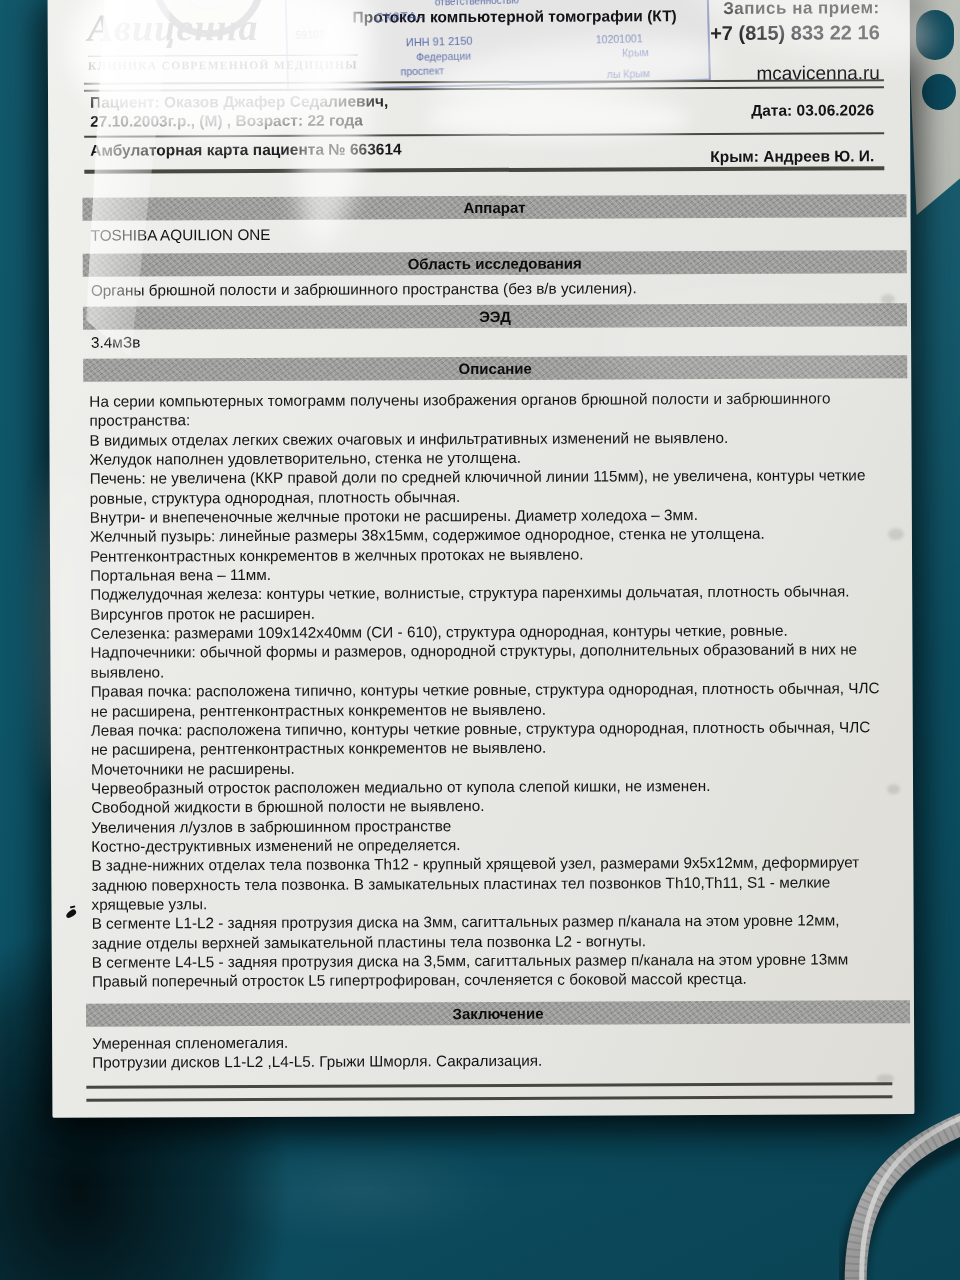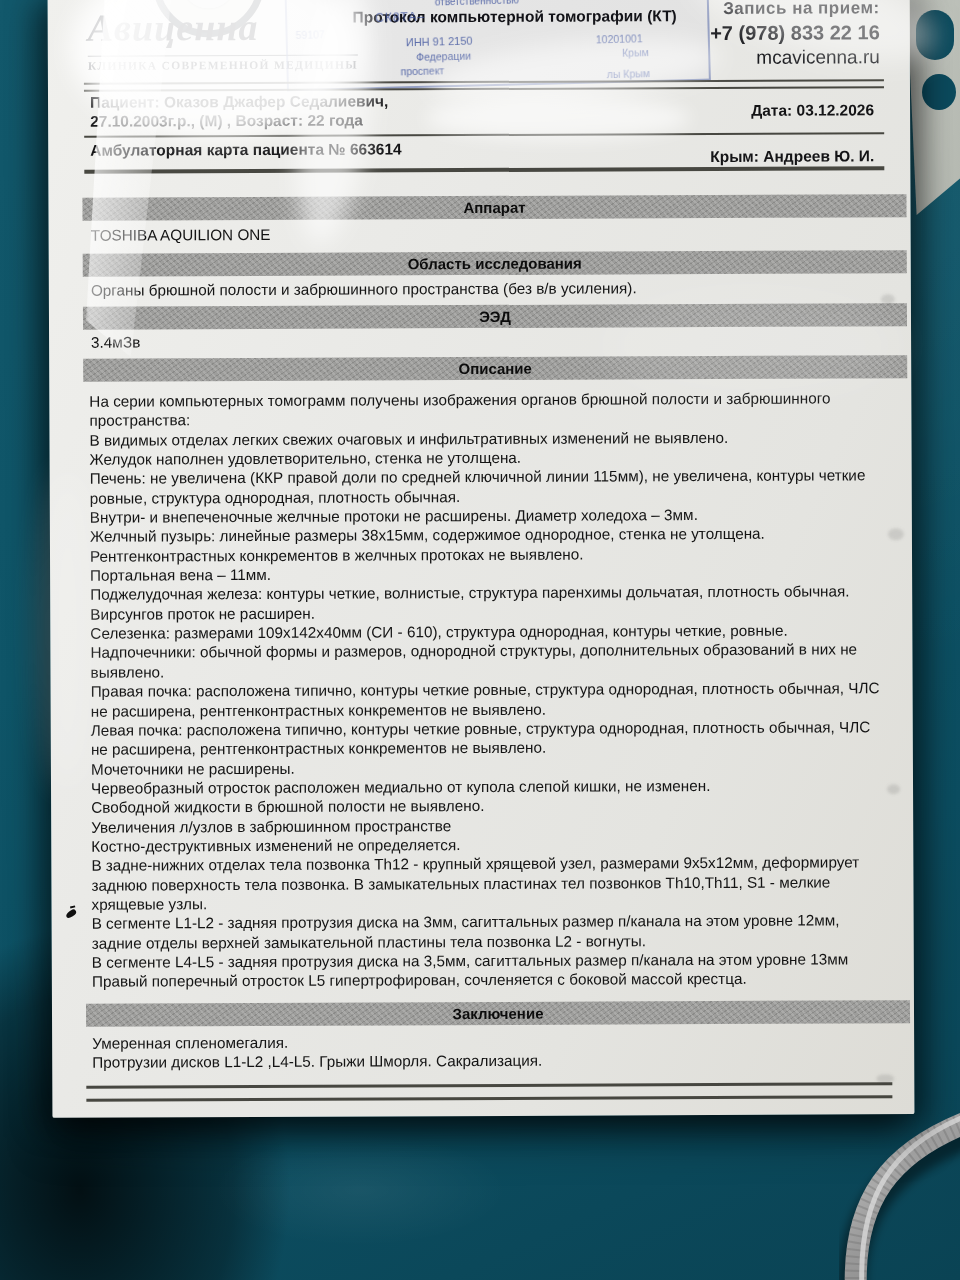--- a/index.html
+++ b/index.html
@@ -37,21 +37,21 @@
       radial-gradient(closest-side,#e6e6e2 55%,#caccc6 56%,#e2e2de 60%),
       repeating-conic-gradient(#3a3f47 0 9deg,#dfdfdb 9deg 24deg);opacity:0.92;}
   .logo-text{left:40px;top:16px;font-family:"Liberation Serif",serif;font-style:italic;font-weight:700;
     font-size:38px;letter-spacing:1px;color:#2b2e35;}
   .logo-sub{left:40px;top:66px;font-family:"Liberation Serif",serif;font-weight:700;font-size:11.5px;
     letter-spacing:1.3px;color:#31343a;border-top:1.5px solid #3a3d42;padding-top:3px;}
   .doc-title{left:252px;top:20px;width:430px;text-align:center;font-weight:700;font-size:15.5px;color:#0e0e10;}
   .contact{right:30px;top:12px;text-align:right;color:#17181c;}
   .contact .c1{font-weight:700;font-size:17px;letter-spacing:0.5px;}
   .contact .c2{font-weight:600;font-size:20px;margin-top:3px;}
-  .contact .c3{font-size:19px;margin-top:2px;}
+  .contact .c3{font-size:19px;margin-top:18px;}
 
   .stamp{left:238px;top:4px;width:424px;height:94px;border:2.5px solid rgba(63,85,160,0.5);
     transform:rotate(-1.2deg);background:rgba(90,110,180,0.04);color:rgba(57,79,155,0.8);
     font-size:10.5px;filter:blur(0.3px);}
   .stamp span{position:absolute;white-space:nowrap;}
   .stamp span:nth-child(1){left:148px;top:1px;font-size:10px;}
   .stamp span:nth-child(2){left:88px;top:14px;font-size:12px;letter-spacing:1px;}
   .stamp span:nth-child(3){left:8px;top:30px;}
   .stamp span:nth-child(4){left:118px;top:40px;font-size:11px;}
   .stamp span:nth-child(5){left:128px;top:55px;}
@@ -121,42 +121,42 @@
     <path d="M976,1112 C890,1144 858,1196 862,1290" stroke="#d9d9d9" stroke-width="5" fill="none" opacity="0.8"></path>
   </svg>
 
   <div class="paper">
     <div class="emblem"></div>
     <div class="abs logo-text">Авиценна</div>
     <div class="abs logo-sub">КЛИНИКА СОВРЕМЕННОЙ МЕДИЦИНЫ</div>
     <div class="abs doc-title">Протокол компьютерной томографии (КТ)</div>
     <div class="abs contact">
       <div class="c1">Запись на прием:</div>
-      <div class="c2">+7 (978) 833 22 16</div>
+      <div class="c2">+7 (815) 833 22 16</div>
       <div class="c3">mcavicenna.ru</div>
     </div>
 
     <div class="abs stamp">
         <span>ответственностью</span>
         <span>СК8ТА–</span>
         <span>59107</span>
         <span>ИНН 91 2150</span>
         <span>Федерации</span>
         <span>проспект</span>
         <span>10201001</span>
         <span>Крым</span>
         <span>лы Крым</span>
       </div>
 
     <div class="rule" style="left:36px;top:93px;width:800px;"></div>
     <div class="rule" style="left:36px;top:100px;width:800px;"></div>
 
     <div class="ptext" style="left:42px;top:104px;">Пациент: Оказов Джафер Седалиевич,</div>
     <div class="ptext" style="left:42px;top:123px;">27.10.2003г.р., (М) , Возраст: 22 года</div>
-    <div class="ptext" style="right:36px;top:115px;">Дата: 03.12.2026</div>
+    <div class="ptext" style="right:36px;top:115px;">Дата: 03.06.2026</div>
 
     <div class="rule" style="left:36px;top:146px;width:800px;"></div>
 
     <div class="ptext" style="left:42px;top:152px;">Амбулаторная карта пациента № 663614</div>
     <div class="ptext" style="right:36px;top:161px;">Крым: Андреев Ю. И.</div>
 
     <div class="rule thick" style="left:36px;top:180px;width:800px;"></div>
 
     <div class="bar" style="top:208px;">Аппарат</div>
     <div class="value" style="top:237px;">TOSHIBA AQUILION ONE</div>

